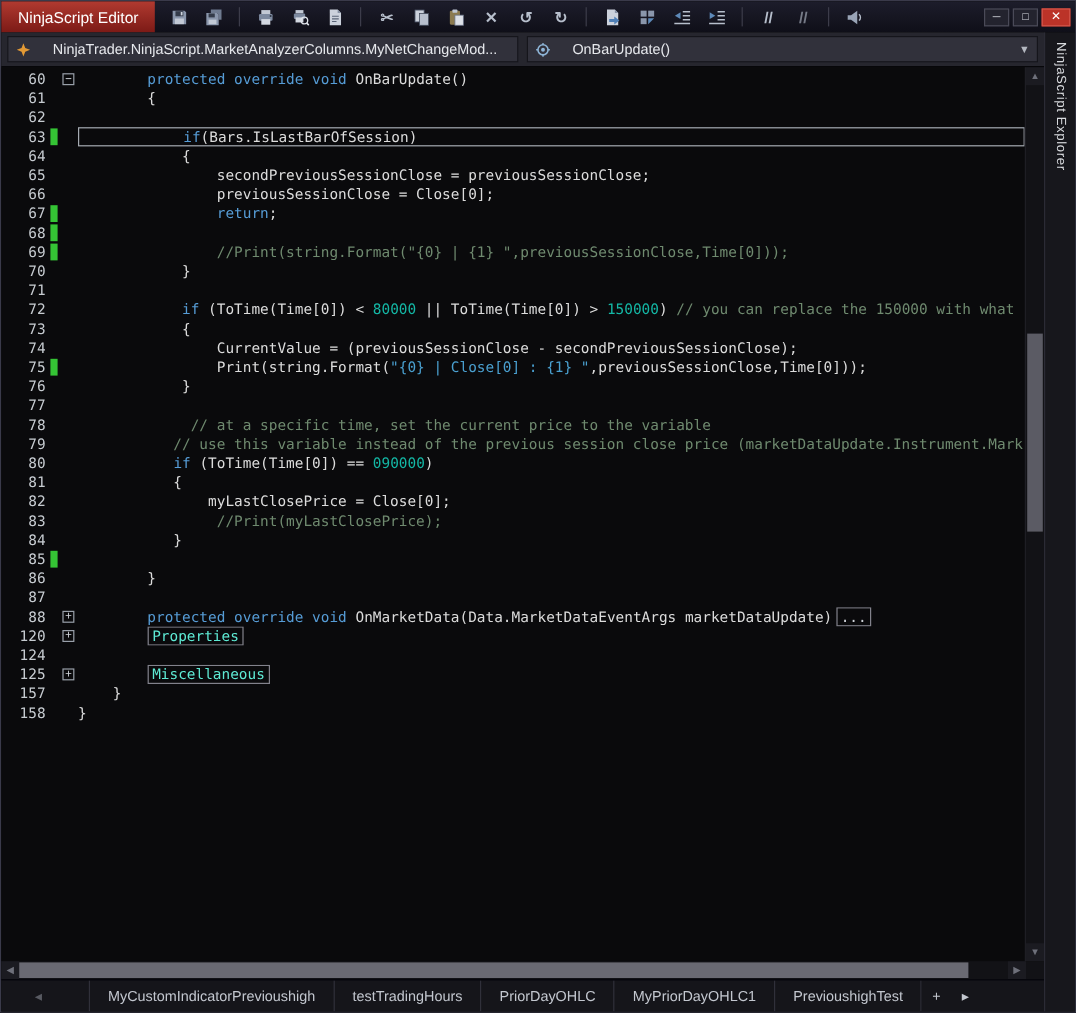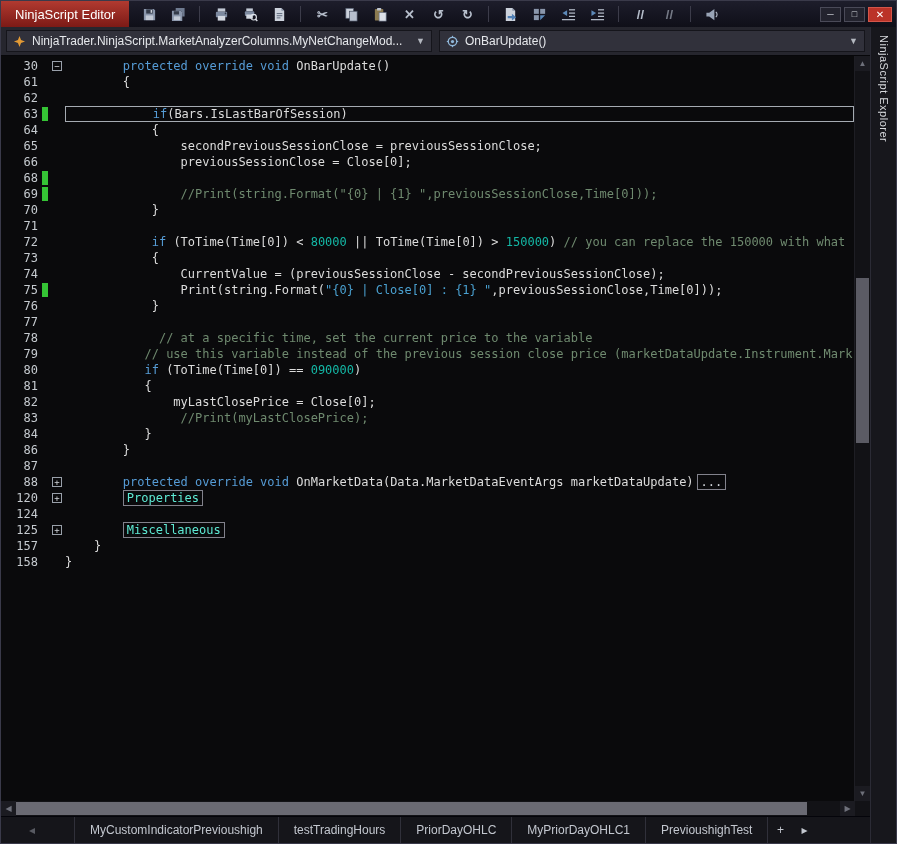--- a/index.html
+++ b/index.html
@@ -20,21 +20,21 @@
   .win-btn{width:21px;height:15px;display:flex;align-items:center;justify-content:center;
     font-size:9px;color:#d7dae0;background:#23232e;border:1px solid #4a4a58;box-sizing:border-box;}
   .win-btn.close{background:#bb3328;border-color:#d4564a;width:24px;color:#fff;font-size:10px;}
 
   
   .main{flex:1;display:flex;min-height:0;}
   .left{flex:1;display:flex;flex-direction:column;min-width:0;}
 
   .combo-row{height:28px;flex:none;display:flex;align-items:center;gap:7px;padding:0 5px;
     background:#26262e;border-bottom:1px solid #07070a;}
-  .combo{flex:1;height:20px;display:flex;align-items:center;gap:6px;padding:0 6px;
+  .combo{flex:1;height:20px;display:flex;align-items:center;gap:18px;padding:0 6px;
     background:#31313b;border:1px solid #15151b;color:#e6e8ec;font-size:12px;
     white-space:nowrap;overflow:hidden;min-width:0;}
   .combo svg{width:13px;height:13px;flex:none;}
   .combo .caret-down{margin-left:auto;color:#b4b8c0;font-size:9px;flex:none;}
 
   
   .editor-row{flex:1;display:flex;min-height:0;background:#0a0a0c;}
   .code-lines{flex:1;overflow:hidden;padding-top:2px;min-width:0;
     font-family:"DejaVu Sans Mono","Liberation Mono",monospace;font-size:12px;}
   .line-row{display:flex;height:16px;line-height:16px;}
@@ -228,21 +228,21 @@
               <line x1="12.8" y1="8" x2="15" y2="8" stroke="#8fb6d8" stroke-width="1.4"></line>
             </svg>
           <span>OnBarUpdate()</span>
           <span class="caret-down">▼</span>
         </div>
       </div>
 
       <div class="editor-row">
         <div class="code-lines">
             <div class="line-row">
-              <div class="ln">30</div>
+              <div class="ln">60</div>
               <div class="chgbar"></div>
               <div class="foldc">
                 <div class="foldbox">−</div>
               </div>
               <div class="ltext"><span class="sp">        </span><span class="sk">protected</span><span class="sp"> </span><span class="sk">override</span><span class="sp"> </span><span class="sk">void</span><span class="sp"> OnBarUpdate()</span></div>
             </div>
             <div class="line-row">
               <div class="ln">61</div>
               <div class="chgbar"></div>
               <div class="foldc"></div>
@@ -272,20 +272,26 @@
               <div class="foldc"></div>
               <div class="ltext"><span class="sp">                secondPreviousSessionClose = previousSessionClose;</span></div>
             </div>
             <div class="line-row">
               <div class="ln">66</div>
               <div class="chgbar"></div>
               <div class="foldc"></div>
               <div class="ltext"><span class="sp">                previousSessionClose = Close[0];</span></div>
             </div>
             <div class="line-row">
+              <div class="ln">67</div>
+              <div class="chgbar on"></div>
+              <div class="foldc"></div>
+              <div class="ltext"><span class="sp">                </span><span class="sk">return</span><span class="sp">;</span></div>
+            </div>
+            <div class="line-row">
               <div class="ln">68</div>
               <div class="chgbar on"></div>
               <div class="foldc"></div>
               <div class="ltext"></div>
             </div>
             <div class="line-row">
               <div class="ln">69</div>
               <div class="chgbar on"></div>
               <div class="foldc"></div>
               <div class="ltext"><span class="sc">                //Print(string.Format("{0} | {1} ",previousSessionClose,Time[0]));</span></div>
@@ -372,20 +378,26 @@
               <div class="ln">83</div>
               <div class="chgbar"></div>
               <div class="foldc"></div>
               <div class="ltext"><span class="sc">                //Print(myLastClosePrice);</span></div>
             </div>
             <div class="line-row">
               <div class="ln">84</div>
               <div class="chgbar"></div>
               <div class="foldc"></div>
               <div class="ltext"><span class="sp">           }</span></div>
+            </div>
+            <div class="line-row">
+              <div class="ln">85</div>
+              <div class="chgbar on"></div>
+              <div class="foldc"></div>
+              <div class="ltext"></div>
             </div>
             <div class="line-row">
               <div class="ln">86</div>
               <div class="chgbar"></div>
               <div class="foldc"></div>
               <div class="ltext"><span class="sp">        }</span></div>
             </div>
             <div class="line-row">
               <div class="ln">87</div>
               <div class="chgbar"></div>

